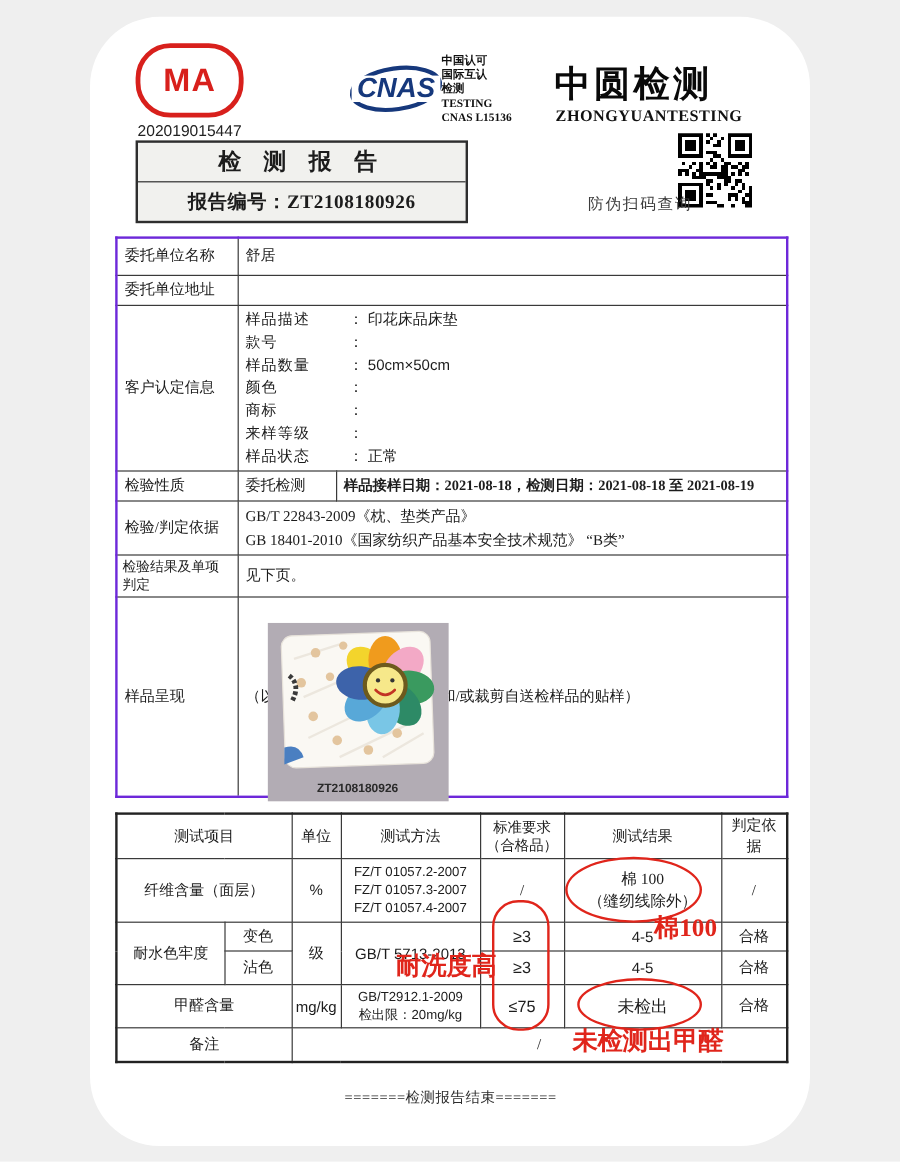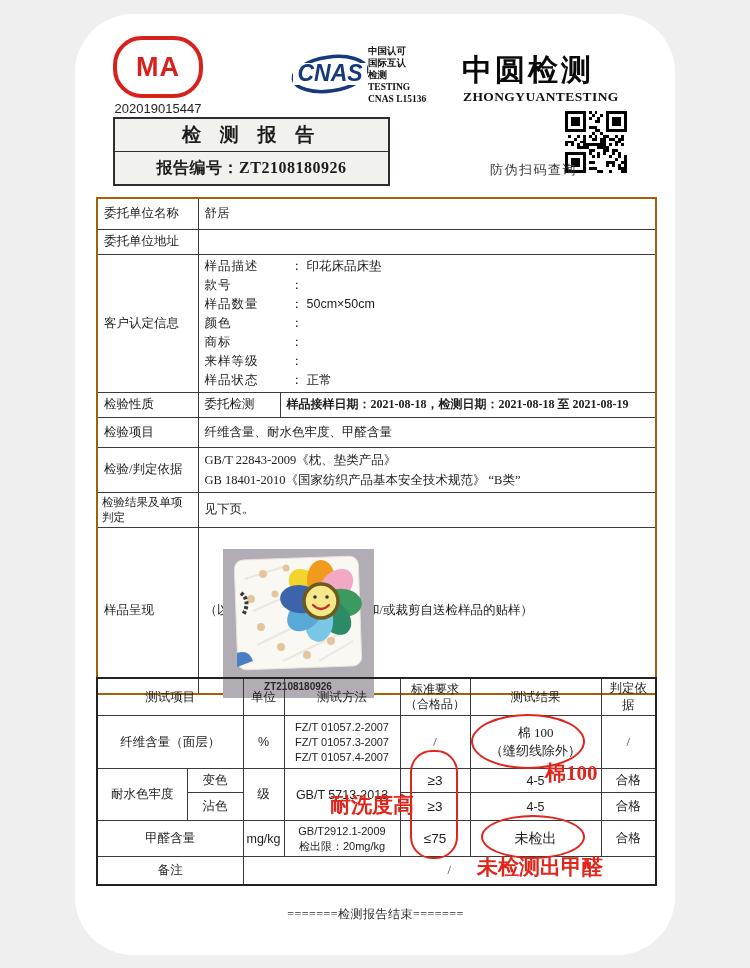--- a/index.html
+++ b/index.html
@@ -29,21 +29,21 @@
   
   .title-box{left:113px;top:117px;width:273px;border:2px solid #2e2e2e;background:#f1f1ee;}
   .title-row{height:32px;display:flex;align-items:center;justify-content:center;
              font-size:19px;font-weight:bold;letter-spacing:7px;border-bottom:1.5px solid #2e2e2e;}
   .repno-row{height:32px;display:flex;align-items:center;justify-content:center;font-size:16px;font-weight:bold;letter-spacing:.5px;}
 
   
   table{border-collapse:collapse;table-layout:fixed;}
   .info-tbl{left:96px;top:197px;width:559px;font-size:12.5px;}
   .info-tbl td{border:1.2px solid #3a3a3a;padding:2px 6px;vertical-align:middle;}
-  .info-tbl{border:2px solid #a16207;}
+  .info-tbl{border:2px solid #6d28d9;}
   .lbl-cell{padding-left:8px;}
   .top-al{vertical-align:top;padding-top:5px;}
   .fline{display:flex;line-height:19px;}
   .f-lbl{width:86px;letter-spacing:1px;}
   .f-col{width:16px;}
   .res-tbl{left:96px;top:677px;width:559px;font-size:12.5px;}
   .res-tbl td{border:1.2px solid #3a3a3a;text-align:center;vertical-align:middle;padding:1px 2px;}
   .res-tbl{border:2px solid #222;}
   .m-lines{font-family:"Liberation Sans",sans-serif;font-size:11px;line-height:15px;margin-top:32px;}
   .req{font-family:"Liberation Sans",sans-serif;font-size:13.5px;}
@@ -269,24 +269,20 @@
               <span class="f-col">：</span>
               <span>正常</span>
             </div>
       </td>
     </tr>
     <tr style="height:25px">
       <td class="lbl-cell">检验性质</td>
       <td>委托检测</td>
       <td style="font-weight:bold;font-size:12px;">样品接样日期：2021-08-18，检测日期：2021-08-18 至 2021-08-19</td>
     </tr>
-    <tr style="height:30px">
-      <td class="lbl-cell">检验项目</td>
-      <td colspan="2">纤维含量、耐水色牢度、甲醛含量</td>
-    </tr>
     <tr style="height:44px">
       <td class="lbl-cell">检验/判定依据</td>
       <td colspan="2">
         <div style="line-height:20px;">GB/T 22843-2009《枕、垫类产品》</div>
         <div style="line-height:20px;">GB 18401-2010《国家纺织产品基本安全技术规范》 “B类”</div>
       </td>
     </tr>
     <tr style="height:25px">
       <td class="lbl-cell" style="padding-left:4px;font-size:11.5px;" colspan="1">检验结果及单项判定</td>
       <td colspan="2">见下页。</td>

